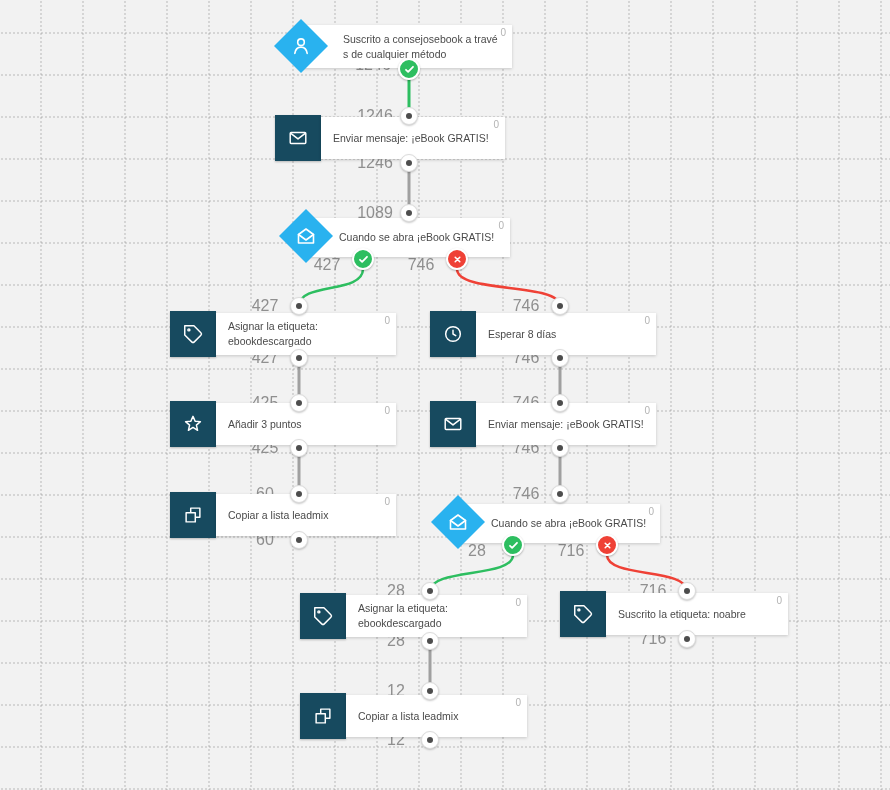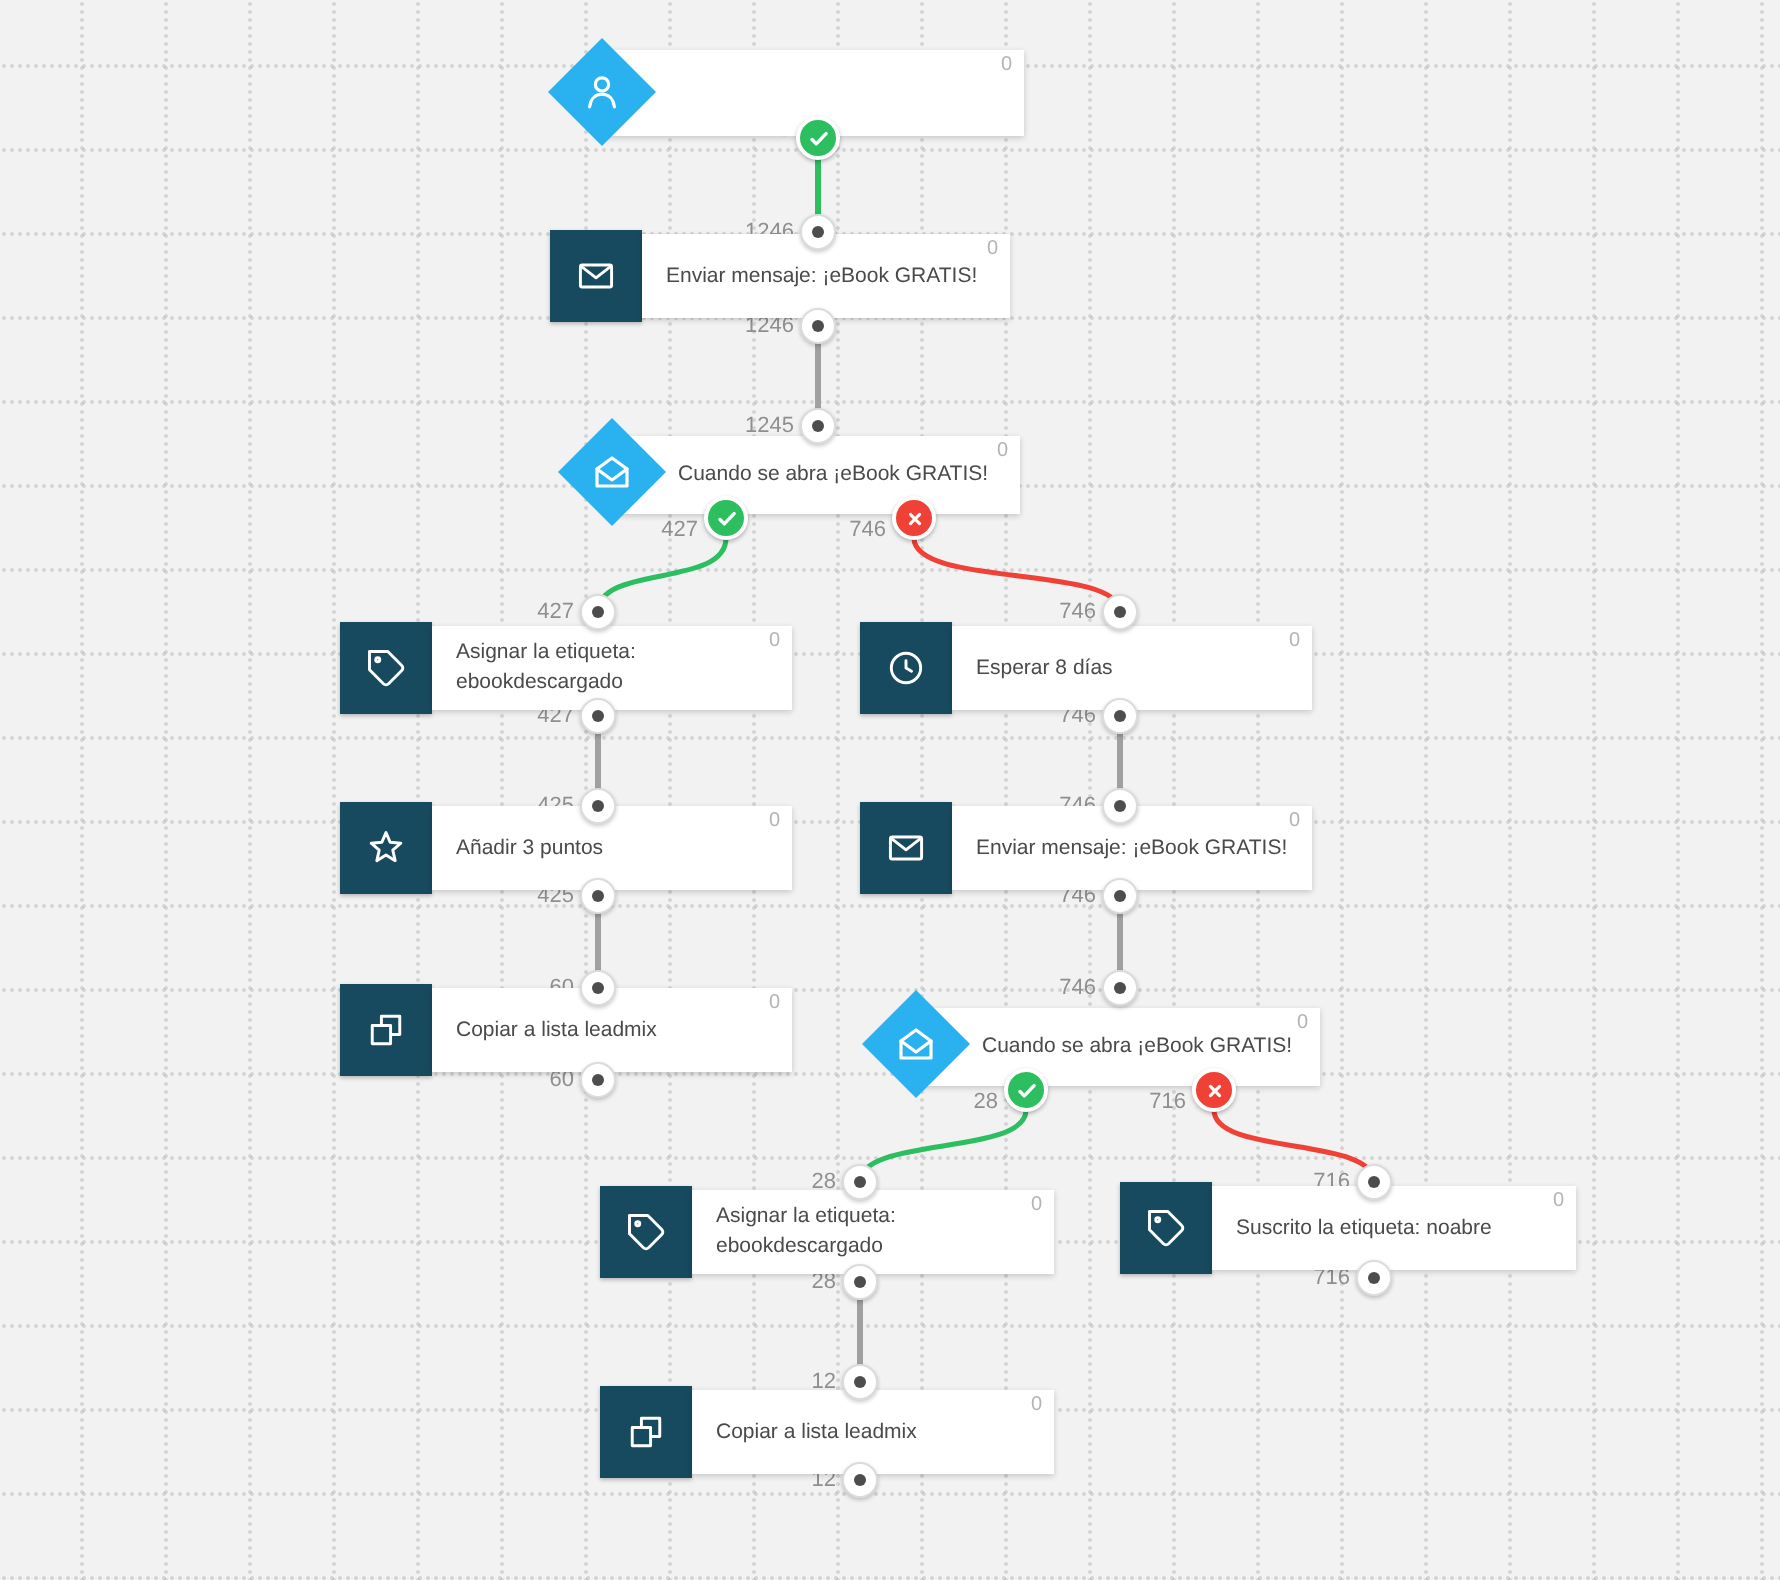--- a/index.html
+++ b/index.html
@@ -43,22 +43,22 @@
     border-radius:50%;background:#4d4d4d;
   }
   .status{
     position:absolute;width:22px;height:22px;border-radius:50%;box-sizing:border-box;
     border:2px solid #fff;display:flex;align-items:center;justify-content:center;
     z-index:7;box-shadow:0 1px 2px rgba(0,0,0,.28);
   }
   .status.success{background:#2dbe60;}
   .status.error{background:#ef4136;}
   .edge-label{
-    position:absolute;width:44px;height:14px;font-size:11px;color:#8f8f8f;
-    text-align:right;z-index:2;line-height:14px;
+    position:absolute;width:44px;height:14px;font-size:16px;color:#8f8f8f;
+    text-align:center;z-index:2;line-height:14px;
   }
 </style>
 </head>
 <body>
 
 <div class="canvas">
 
   <svg class="svg-layer" width="890" height="790">
     <line x1="409" y1="69" x2="409" y2="116" stroke="#2dbe60" stroke-width="3" stroke-linecap="round"></line>
     <line x1="409" y1="163" x2="409" y2="213" stroke="#a0a0a0" stroke-width="3" stroke-linecap="round"></line>
@@ -69,20 +69,21 @@
     <line x1="430" y1="641" x2="430" y2="691" stroke="#a0a0a0" stroke-width="3" stroke-linecap="round"></line>
     <path d="M363 269 C363 294 299 282 299 306" stroke="#2dbe60" fill="none" stroke-width="2.5" stroke-linecap="round"></path>
     <path d="M457 269 C457 294 560 282 560 306" stroke="#ef4136" fill="none" stroke-width="2.5" stroke-linecap="round"></path>
     <path d="M513 555 C513 578 430 568 430 591" stroke="#2dbe60" fill="none" stroke-width="2.5" stroke-linecap="round"></path>
     <path d="M607 555 C607 578 687 568 687 591" stroke="#ef4136" fill="none" stroke-width="2.5" stroke-linecap="round"></path>
   </svg>
 
   <div class="node" style="left:274px;top:19px">
     <div class="card break" style="left:24px;top:6px;width:214px;height:43px;padding:2px 10px 2px 45px">
       <span class="counter">0</span>
+      <span class="label">Suscrito a consejosebook a través de cualquier método</span>
     </div>
     <div class="diamond" style="left:0;top:0">
       <svg width="24" height="24" viewBox="0 0 24 24" fill="none" stroke="#fff" stroke-width="1.6" stroke-linecap="round" stroke-linejoin="round">
         <circle cx="12" cy="8.2" r="3.3"></circle>
           <path d="M5.8 19.4c.6-4.2 3.1-6.3 6.2-6.3s5.6 2.1 6.2 6.3"></path>
       </svg>
     </div>
   </div>
 
   <div class="node" style="left:275px;top:115px">
@@ -275,21 +276,21 @@
   <div class="ep" style="left:551px;top:485px"></div>
   <div class="ep" style="left:421px;top:582px"></div>
   <div class="ep" style="left:421px;top:632px"></div>
   <div class="ep" style="left:421px;top:682px"></div>
   <div class="ep" style="left:421px;top:731px"></div>
   <div class="ep" style="left:678px;top:582px"></div>
   <div class="ep" style="left:678px;top:630px"></div>
 
   <div class="edge-label" style="left:353px;top:109px">1246</div>
   <div class="edge-label" style="left:353px;top:156px">1246</div>
-  <div class="edge-label" style="left:353px;top:206px">1245</div>
+  <div class="edge-label" style="left:353px;top:206px">1089</div>
   <div class="edge-label" style="left:243px;top:299px">427</div>
   <div class="edge-label" style="left:243px;top:351px">427</div>
   <div class="edge-label" style="left:243px;top:396px">425</div>
   <div class="edge-label" style="left:243px;top:441px">425</div>
   <div class="edge-label" style="left:243px;top:487px">60</div>
   <div class="edge-label" style="left:243px;top:533px">60</div>
   <div class="edge-label" style="left:504px;top:299px">746</div>
   <div class="edge-label" style="left:504px;top:351px">746</div>
   <div class="edge-label" style="left:504px;top:396px">746</div>
   <div class="edge-label" style="left:504px;top:441px">746</div>

